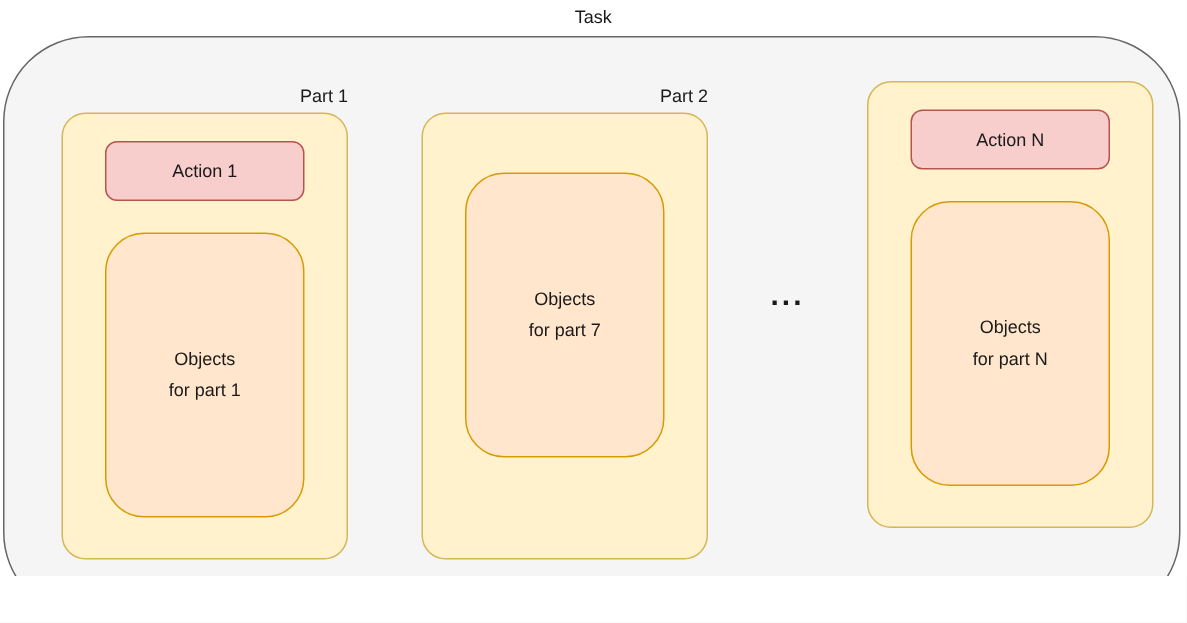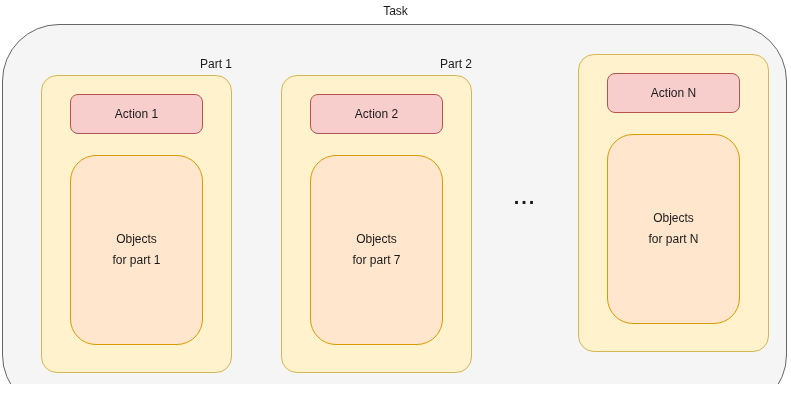--- a/index.html
+++ b/index.html
@@ -110,21 +110,20 @@
         <div class="objects-box">
           <div>Objects</div>
           <div>for part 1</div>
         </div>
       </div>
     </div>
 
     <div class="part-group pg-2">
       <div class="part-label">Part 2</div>
       <div class="part-box">
-        <div class="action-box">Action 2</div>
         <div class="objects-box">
           <div>Objects</div>
           <div>for part 7</div>
         </div>
       </div>
     </div>
 
     <div class="ellipsis-cell">...</div>
 
     <div class="part-group pg-n">

